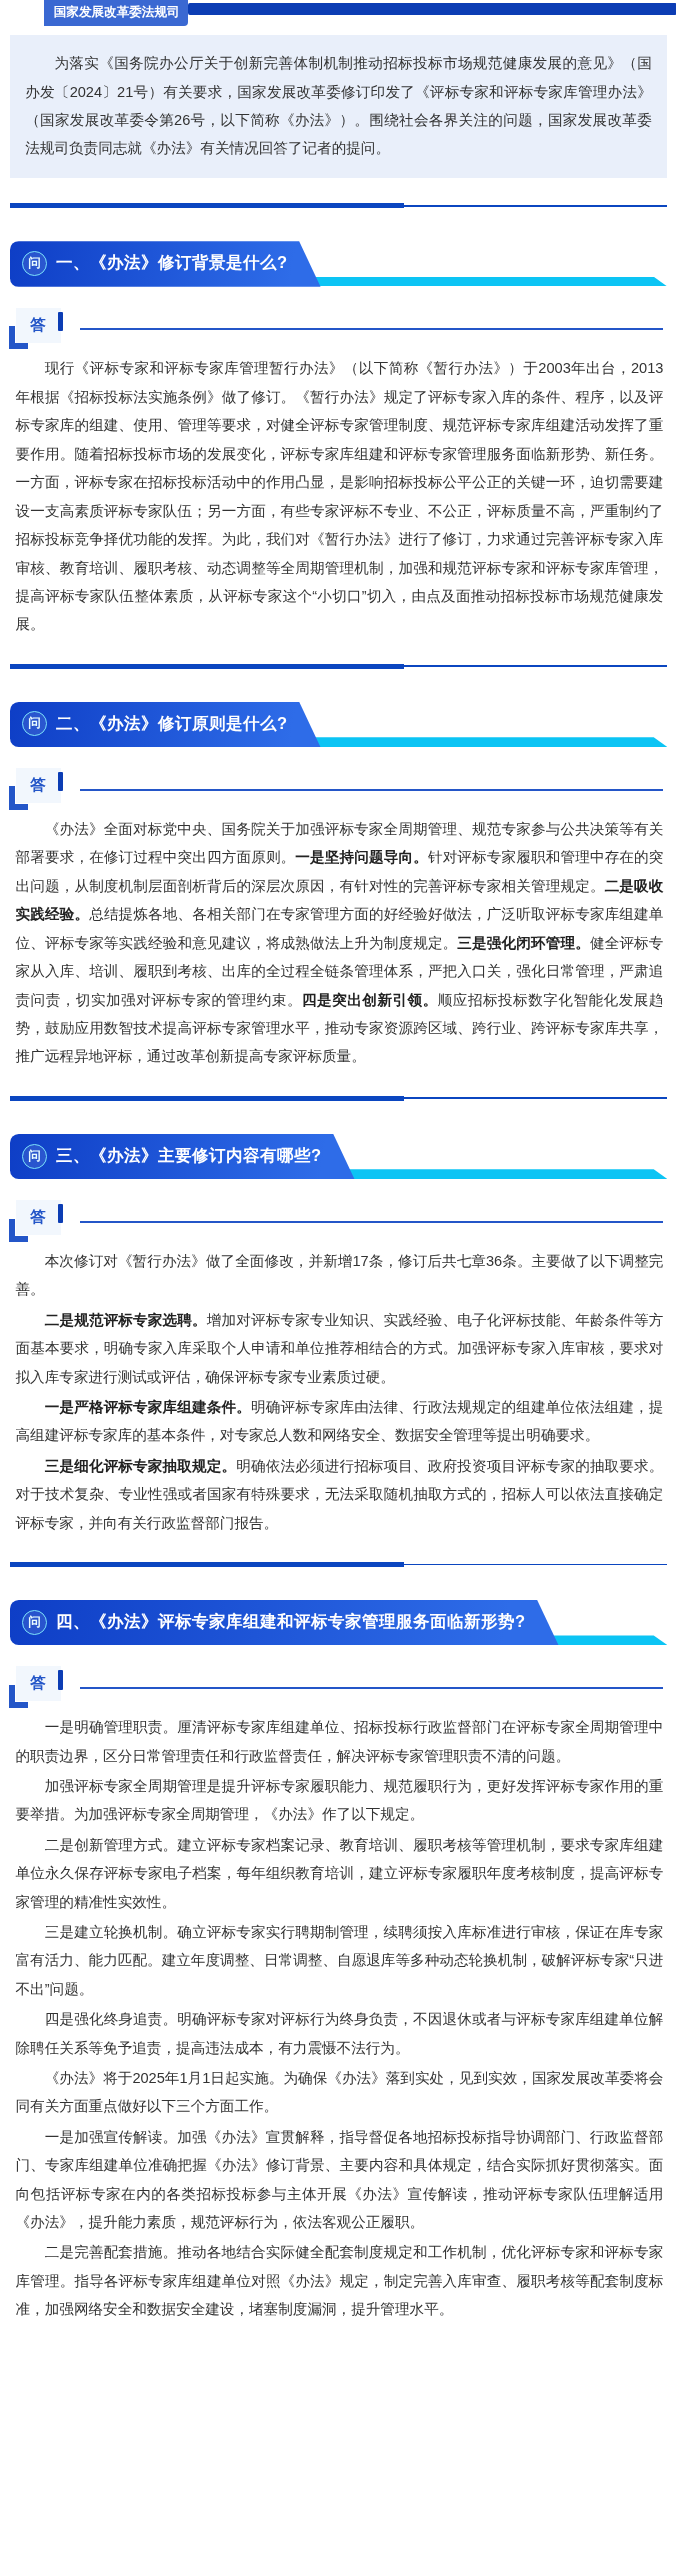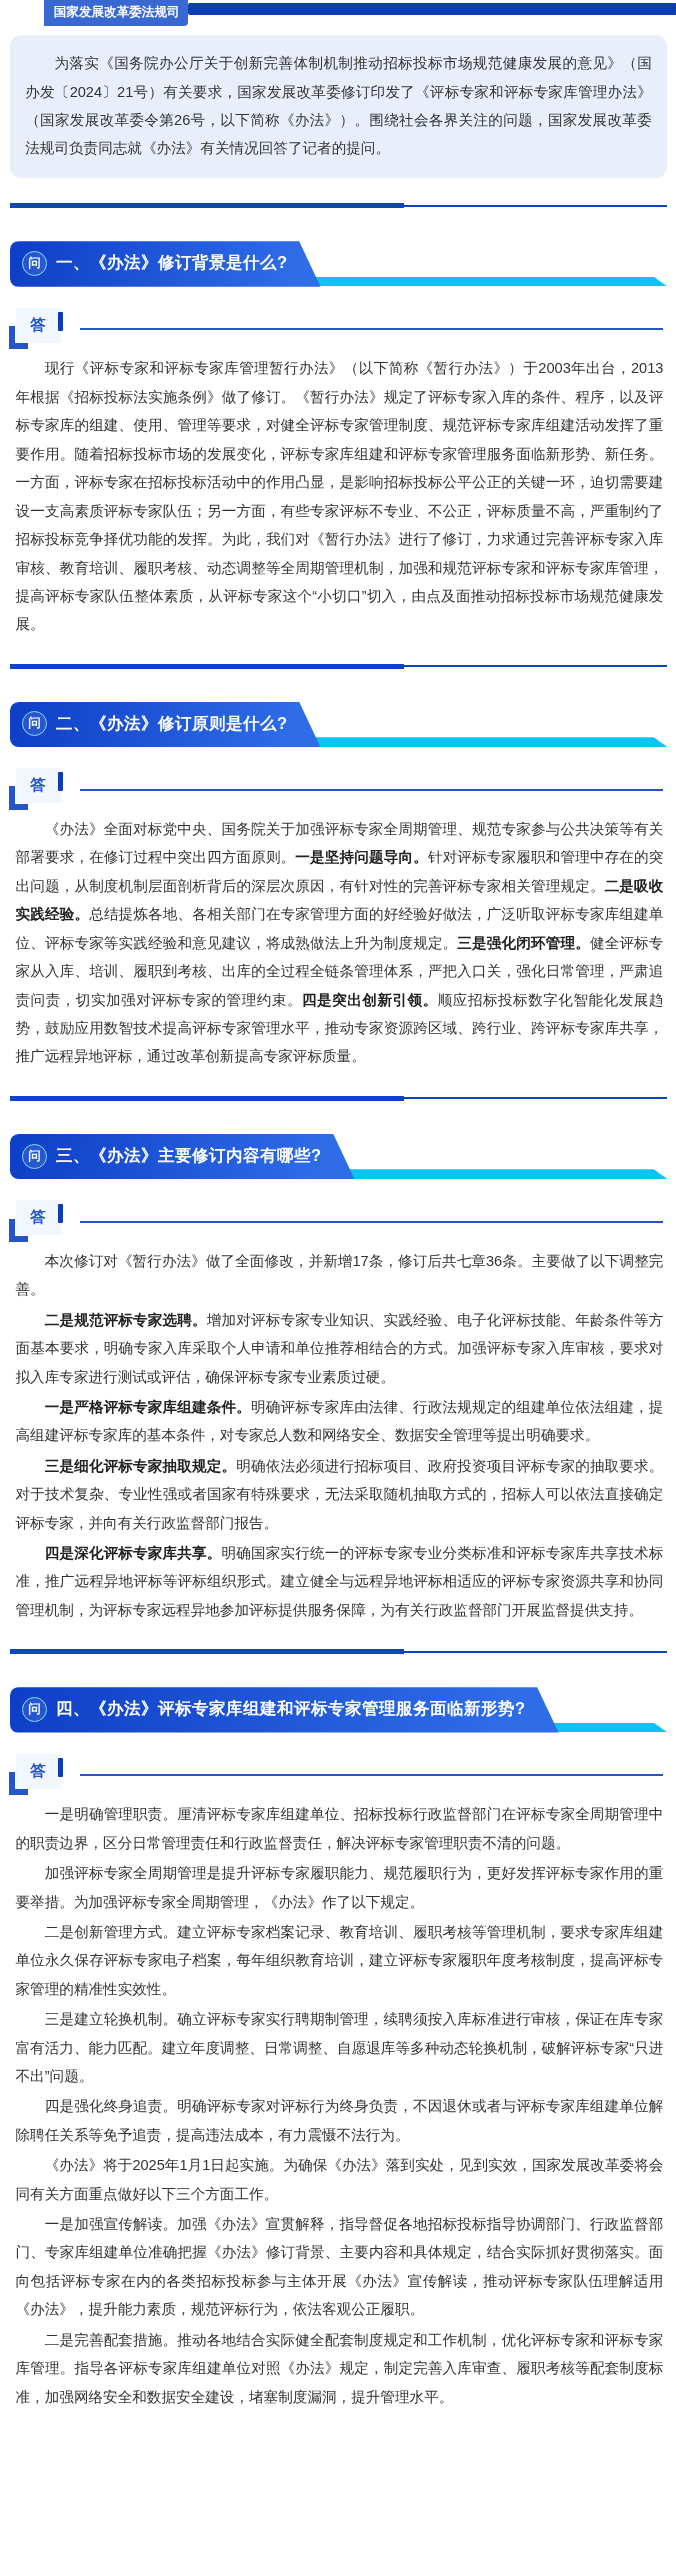--- a/index.html
+++ b/index.html
@@ -13,21 +13,21 @@
   
   .top{display:flex;align-items:flex-start;}
   .dept{
     background:#3a68d2;color:#fff;font-size:12.6px;font-weight:bold;
     padding:3.9px 8.7px 4.9px 9.7px;border-radius:0 0 3.9px 0;white-space:nowrap;margin-left:44px;
   }
   .topbar{flex:1;height:12.6px;background:#0c3db4;margin-top:2.9px;border-radius:1.9px;}
 
   
   .intro{
-    background:#e9effa;margin:9.7px 9.7px 0 9.7px;padding:13.6px 15.5px 15.5px 15.5px;border-radius:11px;
+    background:#e9effa;margin:9.7px 9.7px 0 9.7px;padding:13.6px 15.5px 15.5px 15.5px;
   }
   .para{
     margin:0;text-indent:2em;font-size:14.6px;line-height:1.95;
     text-align:justify;color:#333;
   }
   .para + .para{margin-top:1.9px;}
   .bold{font-weight:bold;color:#222;font-family:Liberation Serif, serif;}
 
   
   .divider{display:flex;align-items:center;margin:25px 9.7px 33px 9.7px;}
@@ -158,21 +158,20 @@
             <span class="a-tab"></span>
             <span>答</span>
           </span>
       <span class="a-line"></span>
     </div>
     <div class="answer-body">
           <p class="para"><span>本次修订对《暂行办法》做了全面修改，并新增17条，修订后共七章36条。主要做了以下调整完善。</span></p>
           <p class="para"><span class="bold">二是规范评标专家选聘。</span><span>增加对评标专家专业知识、实践经验、电子化评标技能、年龄条件等方面基本要求，明确专家入库采取个人申请和单位推荐相结合的方式。加强评标专家入库审核，要求对拟入库专家进行测试或评估，确保评标专家专业素质过硬。</span></p>
           <p class="para"><span class="bold">一是严格评标专家库组建条件。</span><span>明确评标专家库由法律、行政法规规定的组建单位依法组建，提高组建评标专家库的基本条件，对专家总人数和网络安全、数据安全管理等提出明确要求。</span></p>
           <p class="para"><span class="bold">三是细化评标专家抽取规定。</span><span>明确依法必须进行招标项目、政府投资项目评标专家的抽取要求。对于技术复杂、专业性强或者国家有特殊要求，无法采取随机抽取方式的，招标人可以依法直接确定评标专家，并向有关行政监督部门报告。</span></p>
-          <p class="para"><span class="bold">四是深化评标专家库共享。</span><span>明确国家实行统一的评标专家专业分类标准和评标专家库共享技术标准，推广远程异地评标等评标组织形式。建立健全与远程异地评标相适应的评标专家资源共享和协同管理机制，为评标专家远程异地参加评标提供服务保障，为有关行政监督部门开展监督提供支持。</span></p>
         </div>
   </section>
 
   <section>
     <div class="divider">
       <div class="seg1"></div>
           <div class="seg2"></div>
     </div>
     <div class="banner-row">
       <div class="cyan-strip"></div>

